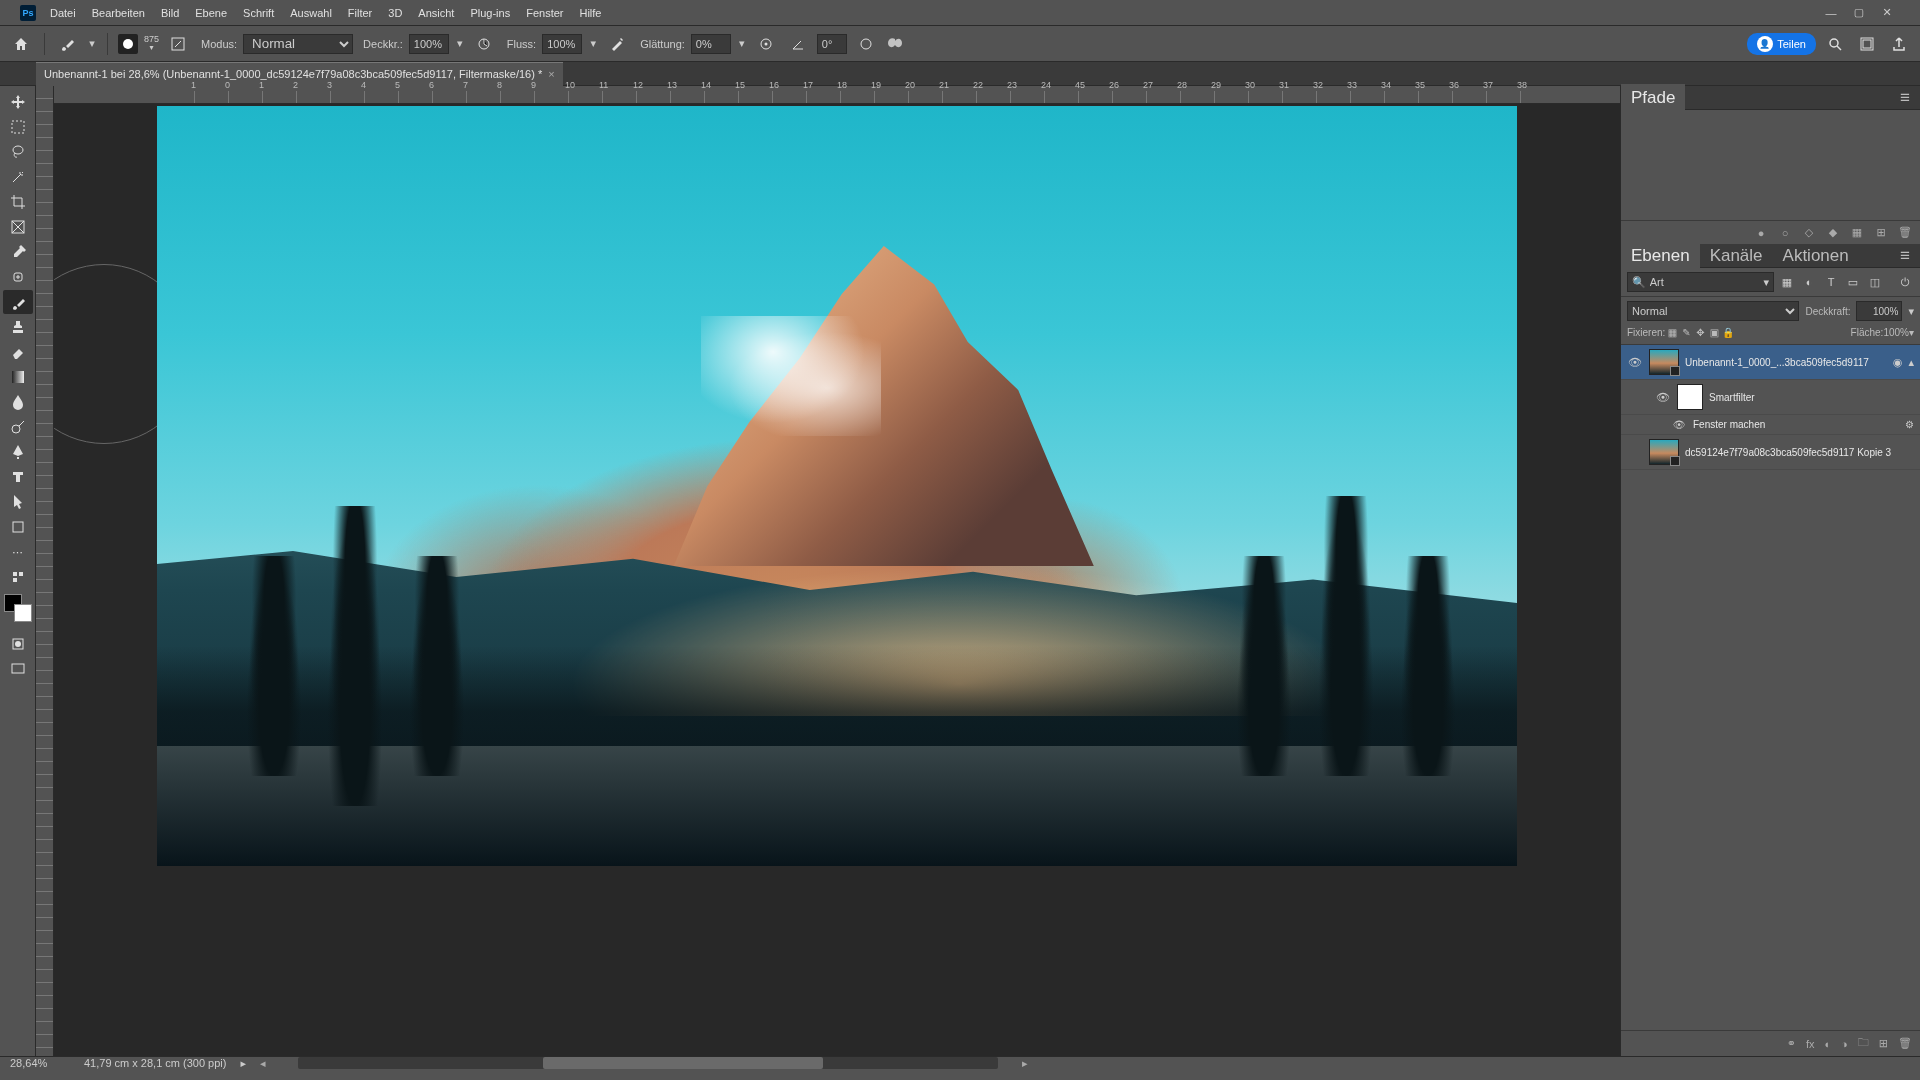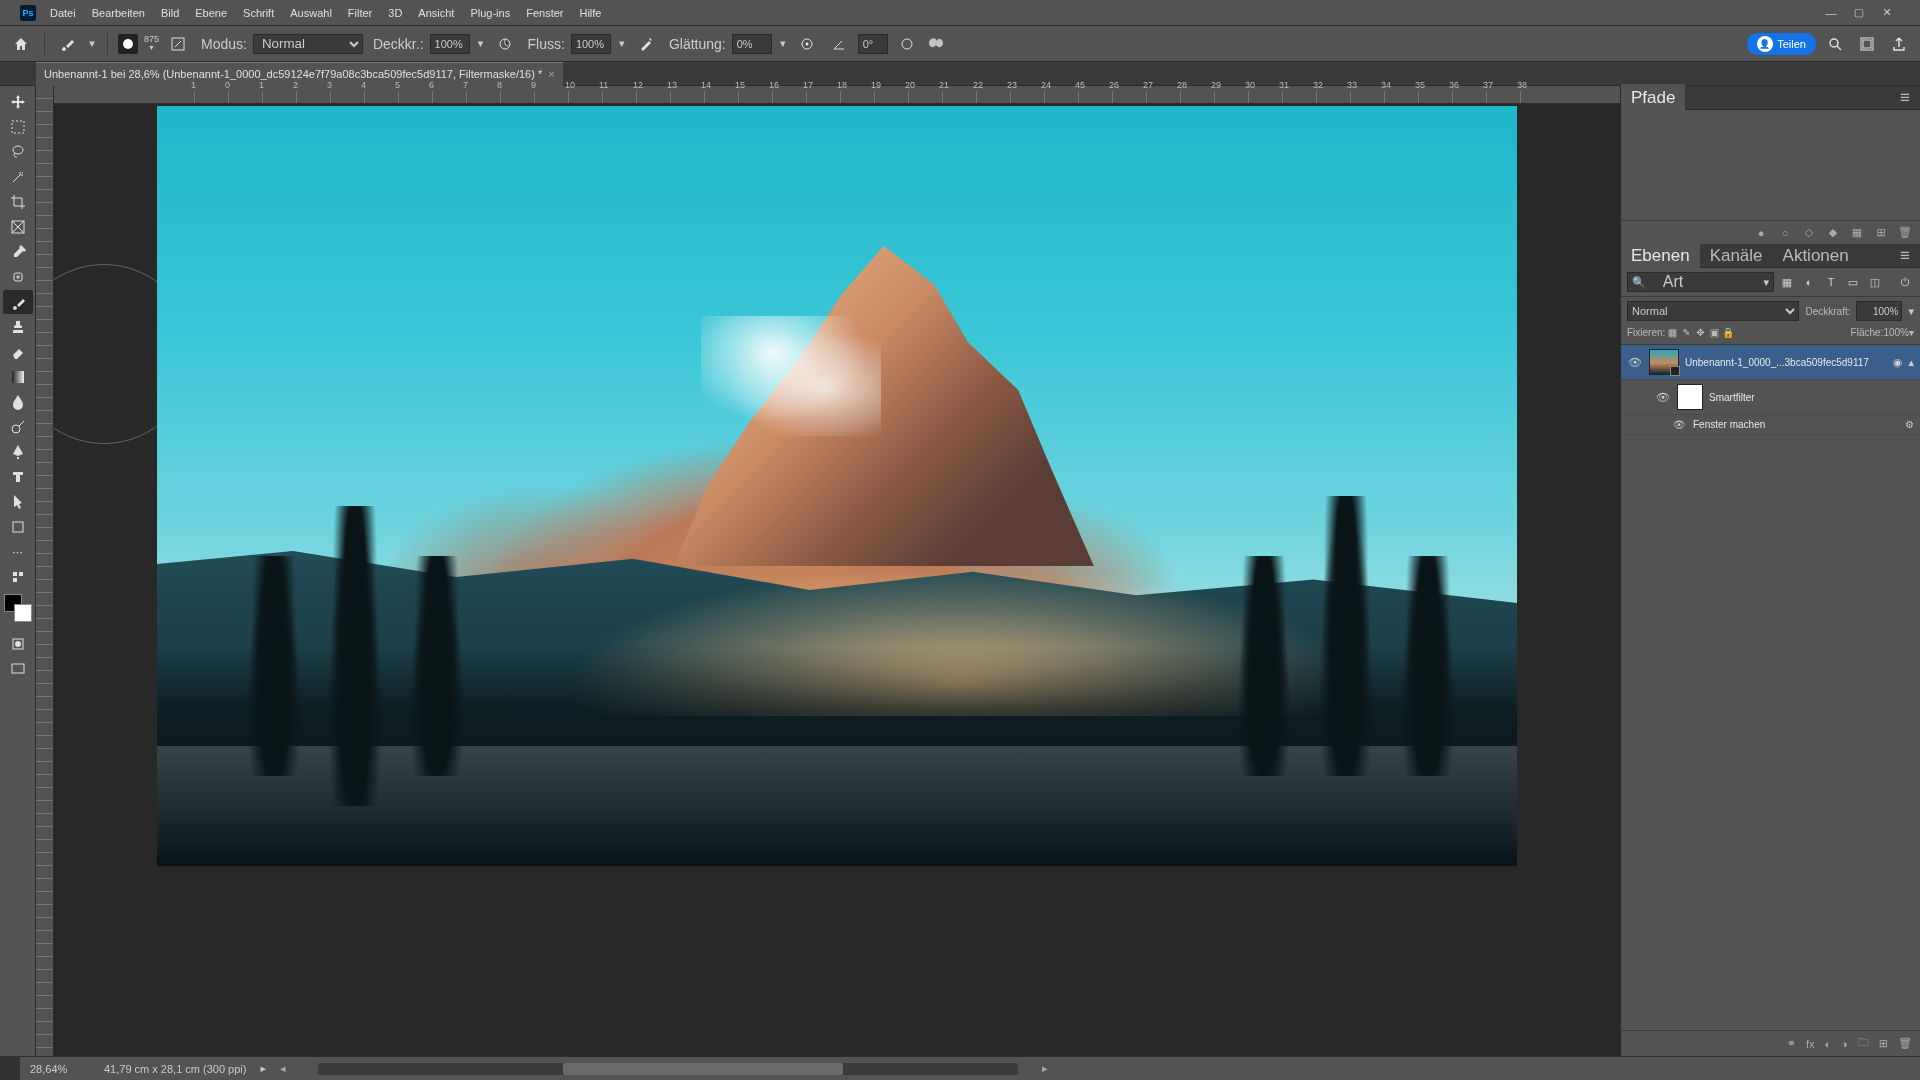--- a/index.html
+++ b/index.html
@@ -14,21 +14,21 @@
 
 
 .optbar { height:36px; background:#535353; display:flex; align-items:center; padding:0 8px; gap:6px; border-bottom:1px solid #2a2a2a; }
 .optbar .home-btn,.optbar .ico-btn { width:26px; height:26px; display:flex; align-items:center; justify-content:center; border-radius:2px; }
 .optbar .sep { width:1px; height:22px; background:#3a3a3a; margin:0 4px; }
 .optbar .brush-chip { width:20px; height:20px; background:#222; border-radius:2px; display:flex; align-items:center; justify-content:center; position:relative; }
 .optbar .brush-chip::after{ content:""; width:10px; height:10px; background:#fff; border-radius:50%; }
 .optbar .brush-size { display:flex; flex-direction:column; align-items:center; line-height:1; }
 .optbar .brush-size .val{ font-size:9px; }
 .optbar .dd-caret{ width:10px; display:flex; align-items:center; justify-content:center; }
-.optbar label { color:#ccc; font-size:14px; margin-left:4px; }
+.optbar label { color:#ccc; font-size:11px; margin-left:4px; }
 .optbar .field { height:20px; background:#3a3a3a; border:1px solid #2a2a2a; padding:0 4px; display:flex; align-items:center; min-width:40px; }
 .optbar select.field { min-width:110px; color:#ccc; }
 .optbar .butterfly { width:20px; height:20px; display:flex; align-items:center; justify-content:center; }
 .optbar .spacer { flex:1; }
 .optbar .share-btn { background:#1473e6; color:#fff; padding:3px 10px; border-radius:10px; display:flex; align-items:center; gap:4px; font-size:11px; }
 .optbar .share-btn .avatar{ width:16px; height:16px; background:#fff; border-radius:50%; display:flex; align-items:center; justify-content:center; color:#1473e6; font-size:9px; }
 
 
 .tabbar { height:24px; background:#3a3a3a; display:flex; align-items:center; padding-left:36px; border-bottom:1px solid #2a2a2a; }
 .tabbar .tab { height:24px; background:#535353; padding:0 8px; display:flex; align-items:center; gap:6px; font-size:11px; color:#e0e0e0; border-top:1px solid #777; }
@@ -78,21 +78,21 @@
 .panel-tabs{ height:24px; display:flex; align-items:center; background:#3a3a3a; border-bottom:1px solid #2a2a2a; }
 .panel-tabs .ptab{ padding:4px 10px; font-size:17px; color:#bbb; }
 .panel-tabs .ptab.active{ background:#535353; color:#e8e8e8; }
 .panel-body{ flex:0 0 auto; }
 .pfade-body{ height:110px; }
 .panel-foot{ height:24px; border-top:1px solid #3a3a3a; display:flex; align-items:center; justify-content:flex-end; gap:10px; padding:0 8px; color:#aaa; }
 .panel-foot span{ width:14px; text-align:center; }
 
 .layers-head{ display:flex; align-items:center; gap:4px; padding:4px 6px; border-bottom:1px solid #3a3a3a; }
 .layers-head .search-wrap{ flex:1; display:flex; align-items:center; background:#3a3a3a; height:20px; padding:0 4px; gap:4px; border:1px solid #2a2a2a; }
-.layers-head .search-wrap input{ background:none; border:none; color:#ccc; font-size:16px; width:100%; outline:none;margin-left:13px; }
+.layers-head .search-wrap input{ background:none; border:none; color:#ccc; font-size:11px; width:100%; outline:none; }
 .layers-head .hicon{ width:18px; height:18px; display:flex; align-items:center; justify-content:center; color:#ccc; }
 .blend-row{ display:flex; align-items:center; gap:6px; padding:4px 6px; }
 .blend-row select{ flex:1; background:#3a3a3a; border:1px solid #2a2a2a; color:#ccc; height:20px; font-size:11px; }
 .blend-row .lbl{ font-size:10px; color:#bbb; }
 .blend-row .pct{ width:46px; background:#3a3a3a; border:1px solid #2a2a2a; height:20px; display:flex; align-items:center; justify-content:flex-end; padding:0 3px; font-size:10px; }
 .lock-row{ display:flex; align-items:flex-start; gap:0; padding:2px 6px 6px; font-size:10px; color:#bbb; border-bottom:1px solid #3a3a3a; }
 .lock-row .licon{ width:14px; text-align:center; }
 
 .layer{ display:flex; align-items:center; gap:6px; padding:4px 6px; border-bottom:1px solid #4a4a4a; }
 .layer.sel{ background:#3a5f8a; }
@@ -101,21 +101,21 @@
 .layer .thumb .so{ position:absolute; right:-2px; bottom:-2px; width:10px; height:10px; background:#222; border:1px solid #888; }
 .layer .mask{ width:26px; height:26px; background:#fff; border:1px solid #222; }
 .layer .lname{ flex:1; font-size:10px; color:#e8e8e8; overflow:hidden; text-overflow:ellipsis; white-space:nowrap; }
 .layer.sub{ padding-left:34px; }
 .layer.sub2{ padding-left:50px; font-size:10px; }
 .layer .fxlink{ margin-left:auto; color:#ccc; }
 .layers-fill{ flex:1; }
 .layers-foot{ height:26px; border-top:1px solid #3a3a3a; display:flex; align-items:center; justify-content:flex-end; gap:10px; padding:0 8px; color:#aaa; }
 
 
-.statusbar{ height:24px; background:#535353; border-top:1px solid #2a2a2a; display:flex; align-items:center; gap:14px; padding:0 10px; font-size:11px; color:#ccc;margin-left:20px; }
+.statusbar{ height:24px; background:#535353; border-top:1px solid #2a2a2a; display:flex; gap:14px; padding:0 10px; font-size:11px; color:#ccc; }
 .statusbar .zoom{ width:60px; }
 .statusbar .scroll-track{ flex:1; height:12px; background:#3a3a3a; position:relative; margin:0 10px; border-radius:2px; max-width:700px; }
 .statusbar .scroll-thumb{ position:absolute; left:35%; width:40%; top:0; bottom:0; background:#6a6a6a; border-radius:2px; }
 .statusbar .navbtn{ width:14px; color:#aaa; }
 
 svg{ display:block; }
 </style>
 </head>
 <body>
 
@@ -584,20 +584,27 @@
     <div class="layer sub">
       <div class="vis">👁</div>
       <div class="mask"></div>
       <div class="lname">Smartfilter</div>
     </div>
     <div class="layer sub2">
       <div class="vis">👁</div>
       <div class="lname">Fenster machen</div>
       <div class="fxlink">⚙</div>
     </div>
+    <div class="layer">
+      <div class="vis"></div>
+      <div class="thumb">
+          <div class="so"></div>
+        </div>
+      <div class="lname">dc59124e7f79a08c3bca509fec5d9117 Kopie 3</div>
+    </div>
 
     <div class="layers-fill"></div>
     <div class="layers-foot">
       <span>⚭</span>
       <span>fx</span>
       <span>◐</span>
       <span>◑</span>
       <span>🗀</span>
       <span>⊞</span>
       <span>🗑</span>

